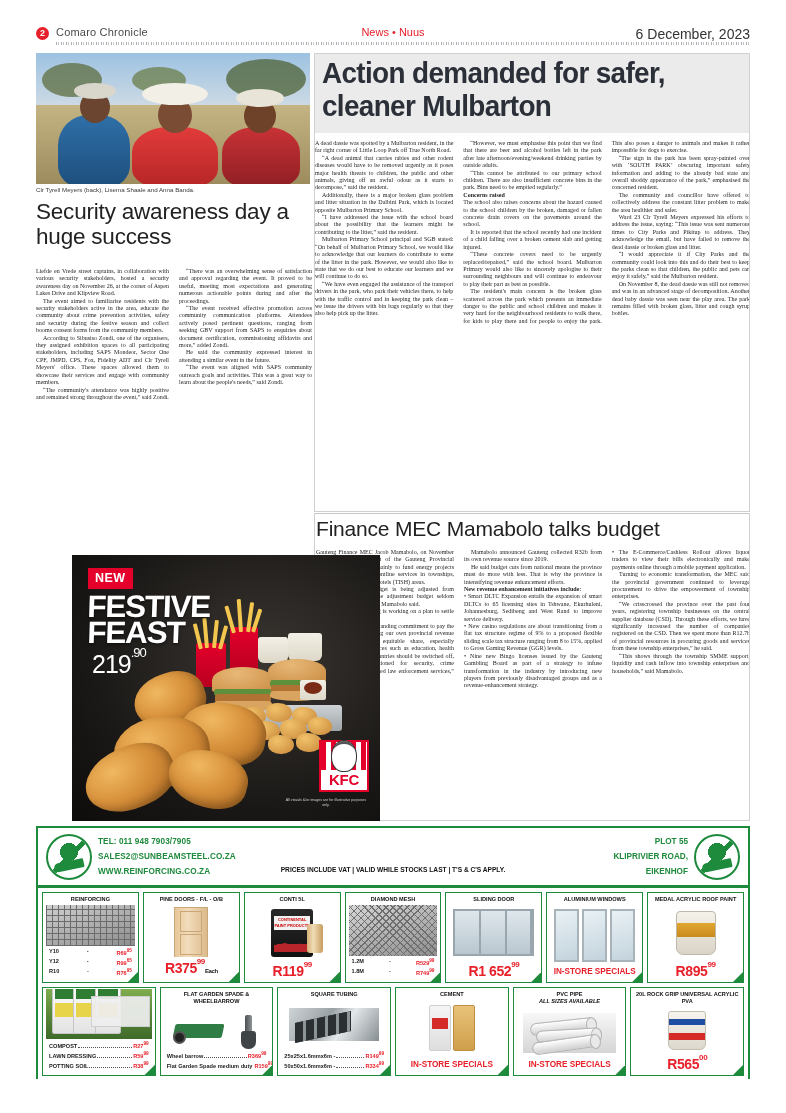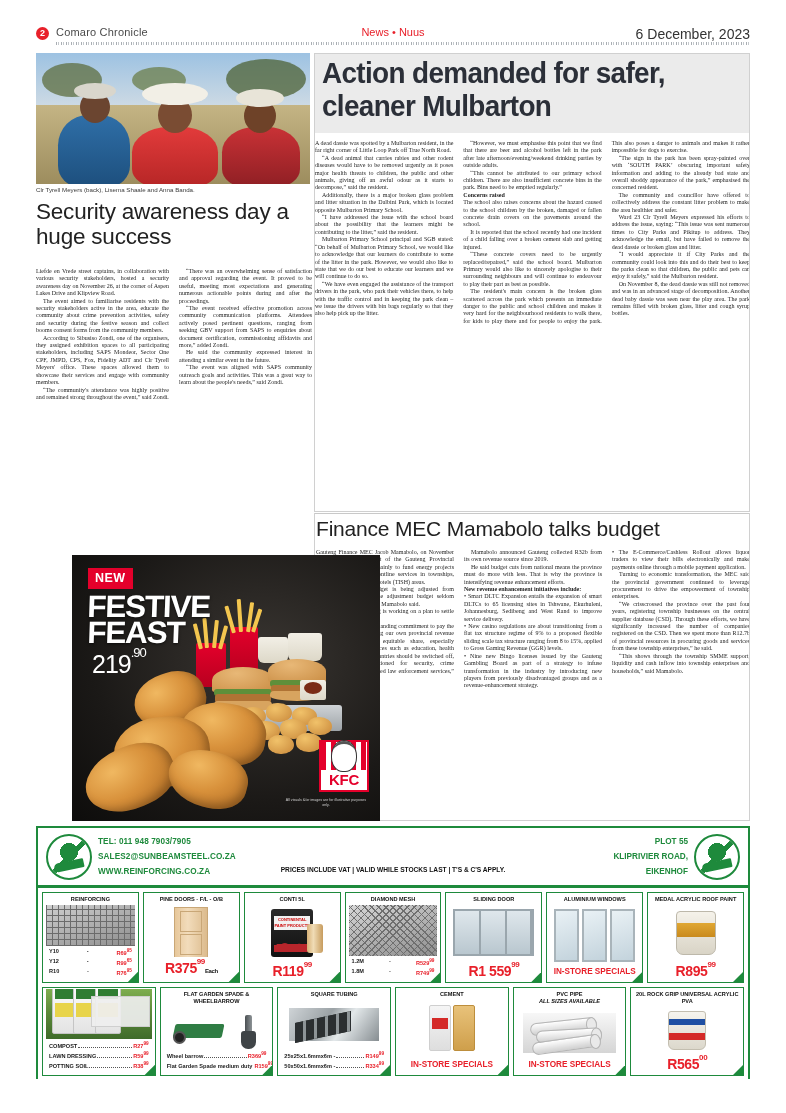--- a/index.html
+++ b/index.html
@@ -716,21 +716,21 @@
           </div>
           <div class="sb-cell">
             <div class="sb-cap">SLIDING DOOR</div>
             <div class="sb-img">
               <div class="art-slider">
                 <div></div>
                 <div></div>
                 <div></div>
               </div>
             </div>
-            <div class="sb-price"><span>R1 559</span><sup>99</sup></div>
+            <div class="sb-price"><span>R1 652</span><sup>99</sup></div>
             <div class="corner"></div>
           </div>
           <div class="sb-cell">
             <div class="sb-cap">ALUMINIUM WINDOWS</div>
             <div class="sb-img">
               <div class="art-window">
                 <div></div>
                 <div></div>
                 <div></div>
               </div>

